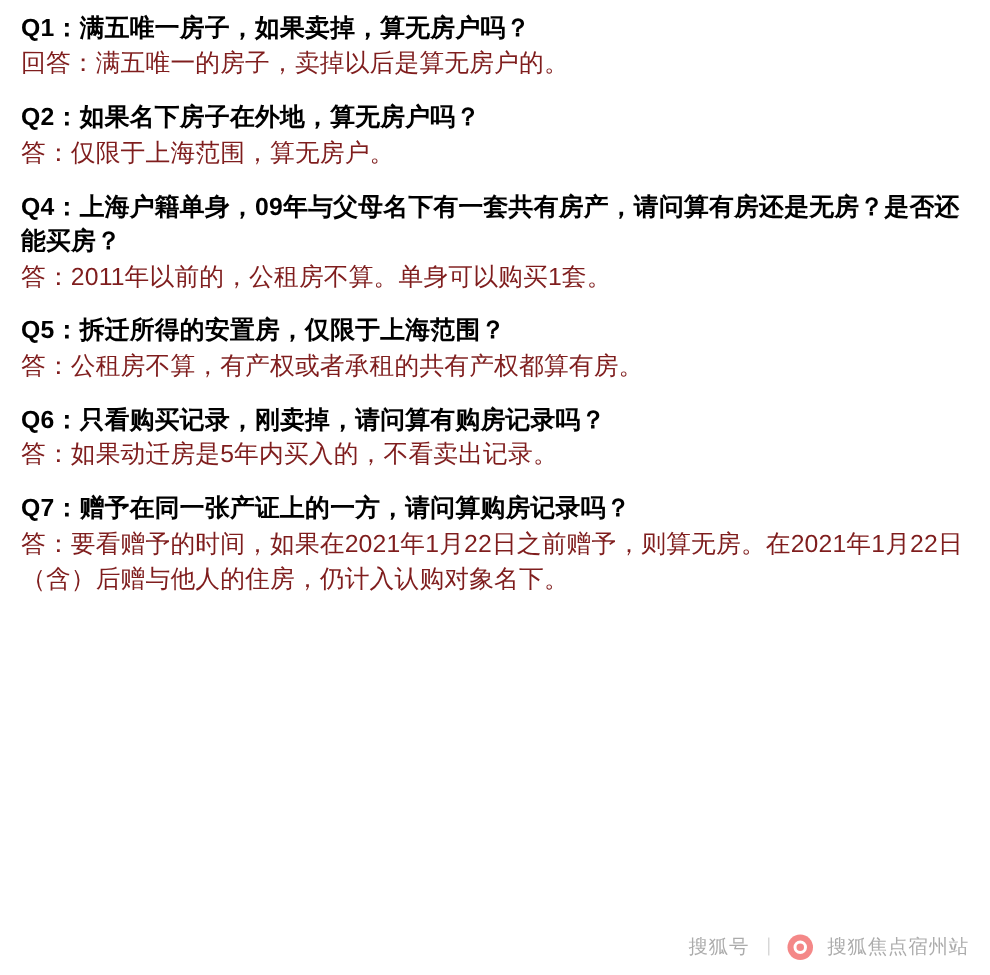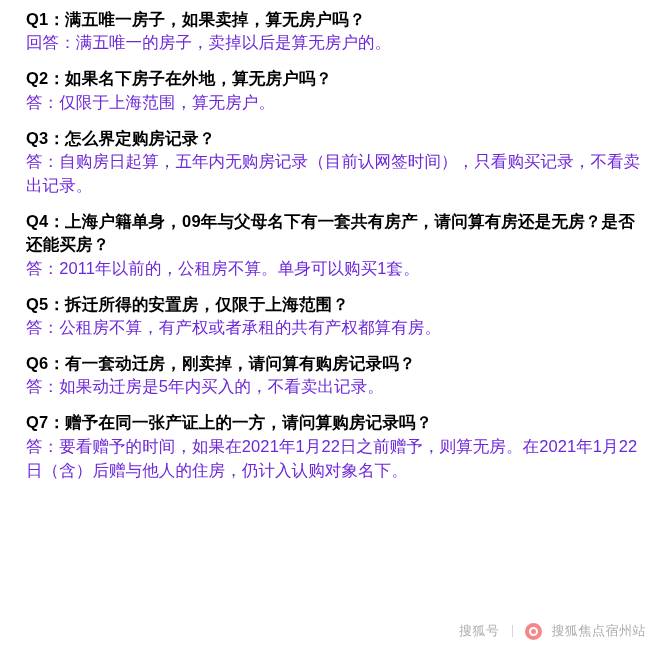--- a/index.html
+++ b/index.html
@@ -17,36 +17,35 @@
   }
   .page {
     position: relative;
     width: 660px;
     height: 650px;
     box-sizing: border-box;
     padding: 8px 14px 0 14px;
   }
   .qa-block {
     margin-bottom: 12px;
-    margin-left: 12px;
   }
   .q-line {
     font-size: 16.5px;
     font-weight: bold;
     line-height: 1.42;
     letter-spacing: 0.2px;
     color: #000000;
     white-space: pre-wrap;
   }
   .a-line {
     font-size: 16.5px;
     font-weight: normal;
     line-height: 1.45;
     letter-spacing: 0.1px;
-    color: #6d28d9;
+    color: #7f1d1d;
     white-space: pre-wrap;
   }
   .watermark {
     position: absolute;
     right: 14px;
     bottom: 10px;
     display: flex;
     align-items: center;
     gap: 10px;
     opacity: 0.72;
@@ -91,37 +90,33 @@
   <div class="qa-block">
     <div class="q-line">Q1：满五唯一房子，如果卖掉，算无房户吗？</div>
     <div class="a-line">回答：满五唯一的房子，卖掉以后是算无房户的。</div>
   </div>
 
   <div class="qa-block">
     <div class="q-line">Q2：如果名下房子在外地，算无房户吗？</div>
     <div class="a-line">答：仅限于上海范围，算无房户。</div>
   </div>
 
-  <div class="qa-block">
-    <div class="q-line">Q3：怎么界定购房记录？</div>
-    <div class="a-line">答：自购房日起算，五年内无购房记录（目前认网签时间），只看购买记录，不看卖出记录。</div>
-  </div>
 
   <div class="qa-block">
     <div class="q-line">Q4：上海户籍单身，09年与父母名下有一套共有房产，请问算有房还是无房？是否还能买房？</div>
     <div class="a-line">答：2011年以前的，公租房不算。单身可以购买1套。</div>
   </div>
 
   <div class="qa-block">
     <div class="q-line">Q5：拆迁所得的安置房，仅限于上海范围？</div>
     <div class="a-line">答：公租房不算，有产权或者承租的共有产权都算有房。</div>
   </div>
 
   <div class="qa-block">
-    <div class="q-line">Q6：有一套动迁房，刚卖掉，请问算有购房记录吗？</div>
+    <div class="q-line">Q6：只看购买记录，刚卖掉，请问算有购房记录吗？</div>
     <div class="a-line">答：如果动迁房是5年内买入的，不看卖出记录。</div>
   </div>
 
   <div class="qa-block">
     <div class="q-line">Q7：赠予在同一张产证上的一方，请问算购房记录吗？</div>
     <div class="a-line">答：要看赠予的时间，如果在2021年1月22日之前赠予，则算无房。在2021年1月22日（含）后赠与他人的住房，仍计入认购对象名下。</div>
   </div>
 
   <div class="watermark">
     <span class="wm-text">搜狐号</span>

